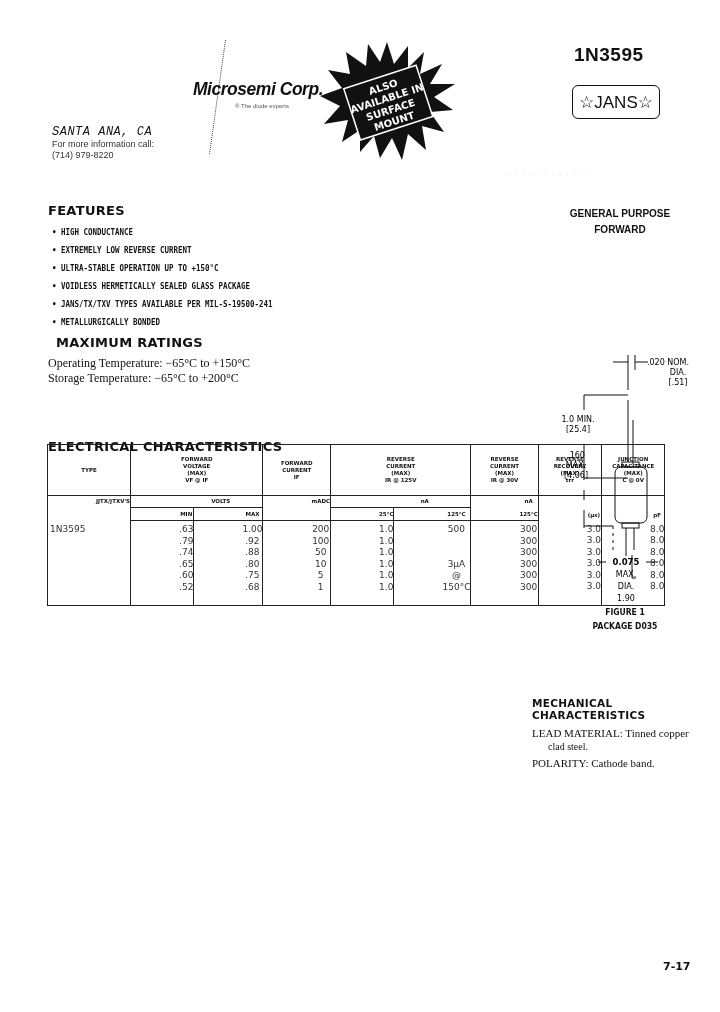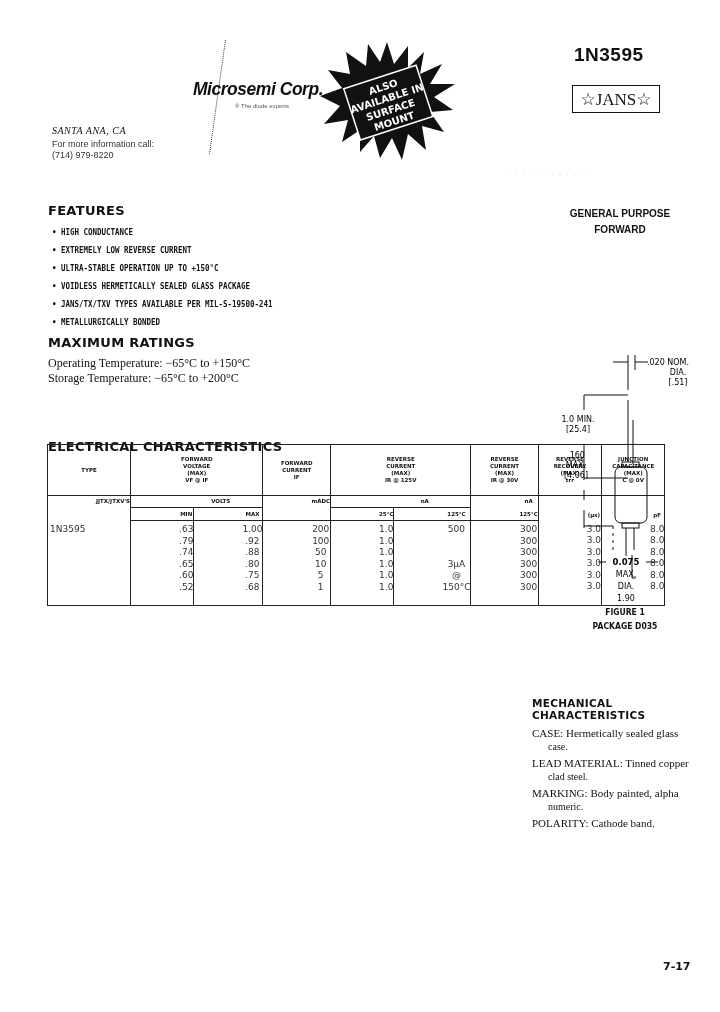--- a/index.html
+++ b/index.html
@@ -6,37 +6,37 @@
     html, body { width: 720px; height: 1012px; background: #ffffff; overflow: hidden; }
     body { position: relative; font-family: "Liberation Sans", sans-serif; color: #111; }
     .abs { position: absolute; }
 
     
     .logo { left: 193px; top: 78px; font-family: "Liberation Sans", sans-serif; font-style: italic; font-weight: bold; font-size: 19px; letter-spacing: -0.5px; transform: scaleX(0.92); transform-origin: left; }
     .tagline { left: 235px; top: 103px; font-size: 6px; color: #555; }
     .divider-dotted { left: 225px; top: 40px; width: 1px; height: 115px; border-left: 1px dotted #444; transform: rotate(8deg); transform-origin: top; }
     .burst { left: 320px; top: 42px; width: 135px; height: 120px; }
     .part-number { left: 574px; top: 44px; font-weight: bold; font-size: 19px; letter-spacing: 0.5px; }
-    .jans-box { left: 572px; top: 85px; width: 88px; height: 28px; border: 1.5px solid #111; border-radius: 0; display: flex; align-items: center; justify-content: center; font-family: Liberation Serif, serif; font-size: 17px; }
+    .jans-box { left: 572px; top: 85px; width: 88px; height: 34px; border: 1.5px solid #111; border-radius: 6px; display: flex; align-items: center; justify-content: center; font-family: Liberation Sans, sans-serif; font-size: 17px; }
     .faint-dots { left: 508px; top: 170px; font-size: 6px; color: #888; letter-spacing: 2px; }
 
-    .loc-city { left: 52px; top: 125px; font-family: Liberation Serif, serif; font-style: italic; font-size: 10px; letter-spacing: 0.5px; }
+    .loc-city { left: 52px; top: 125px; font-family: Liberation Mono, monospace; font-style: italic; font-size: 12px; letter-spacing: 0.5px; }
     .loc-info { left: 52px; top: 139px; font-size: 9px; color: #333; line-height: 11px; }
 
     
     .product-type { left: 540px; top: 206px; width: 160px; text-align: center; font-weight: bold; font-size: 10px; line-height: 16px; }
 
     
     .heading { font-family: "DejaVu Sans", sans-serif; font-weight: bold; font-size: 13px; letter-spacing: 0.3px; }
     .features-title { left: 48px; top: 203px; }
     .features-list { left: 52px; top: 223px; list-style: none; font-family: "DejaVu Sans Mono", monospace; font-size: 8.5px; font-weight: bold; transform: scaleX(0.88); transform-origin: left; }
     .features-list li { height: 18px; line-height: 18px; white-space: nowrap; }
     .features-list li::before { content: "•"; margin-right: 5px; }
 
-    .ratings-title { left: 48px; top: 335px; }
+    .ratings-title { left: 56px; top: 335px; }
     .ratings-list { left: 48px; top: 356px; font-family: "Liberation Serif", serif; font-size: 12px; line-height: 15px; }
 
     .elec-title { left: 48px; top: 427px; font-size: 13px; margin-top: 12px; }
 
     
     .spec-table { left: 47px; top: 444px; width: 443px; border-collapse: collapse; font-family: "DejaVu Sans", sans-serif; }
     .spec-table td, .spec-table th { border-left: 1px solid #222; border-right: 1px solid #222; font-weight: normal; text-align: center; vertical-align: top; padding-left: 48px; }
     .spec-table .hdr th { font-size: 5.5px; font-weight: bold; height: 51px; vertical-align: middle; line-height: 7px; border-top: 1px solid #222; padding: 2px 1px; }
     .spec-table .unit td { font-size: 5.5px; font-weight: bold; border-top: 1px solid #222; height: 11px; line-height: 11px; }
     .spec-table .unit2 td { font-size: 5.5px; font-weight: bold; height: 12px; line-height: 12px; border-bottom: 1px solid #222; }
@@ -297,19 +297,17 @@
 <div class="abs fig-caption">
   <div>FIGURE 1</div>
   <div>PACKAGE D035</div>
 </div>
 
 <div class="abs heading mech-title">
   <div>MECHANICAL</div>
   <div>CHARACTERISTICS</div>
 </div>
 <div class="abs mech-list">
-  <div class="item"><span>CASE:</span> <span>Hermetically sealed glass</span><span class="cont">case.</span></div>
   <div class="item"><span>LEAD MATERIAL:</span> <span>Tinned copper</span><span class="cont">clad steel.</span></div>
-  <div class="item"><span>MARKING:</span> <span>Body painted, alpha</span><span class="cont">numeric.</span></div>
   <div class="item"><span>POLARITY:</span> <span>Cathode band.</span></div>
 </div>
 
 <div class="abs page-num">7-17</div>
 
 </body></html>

